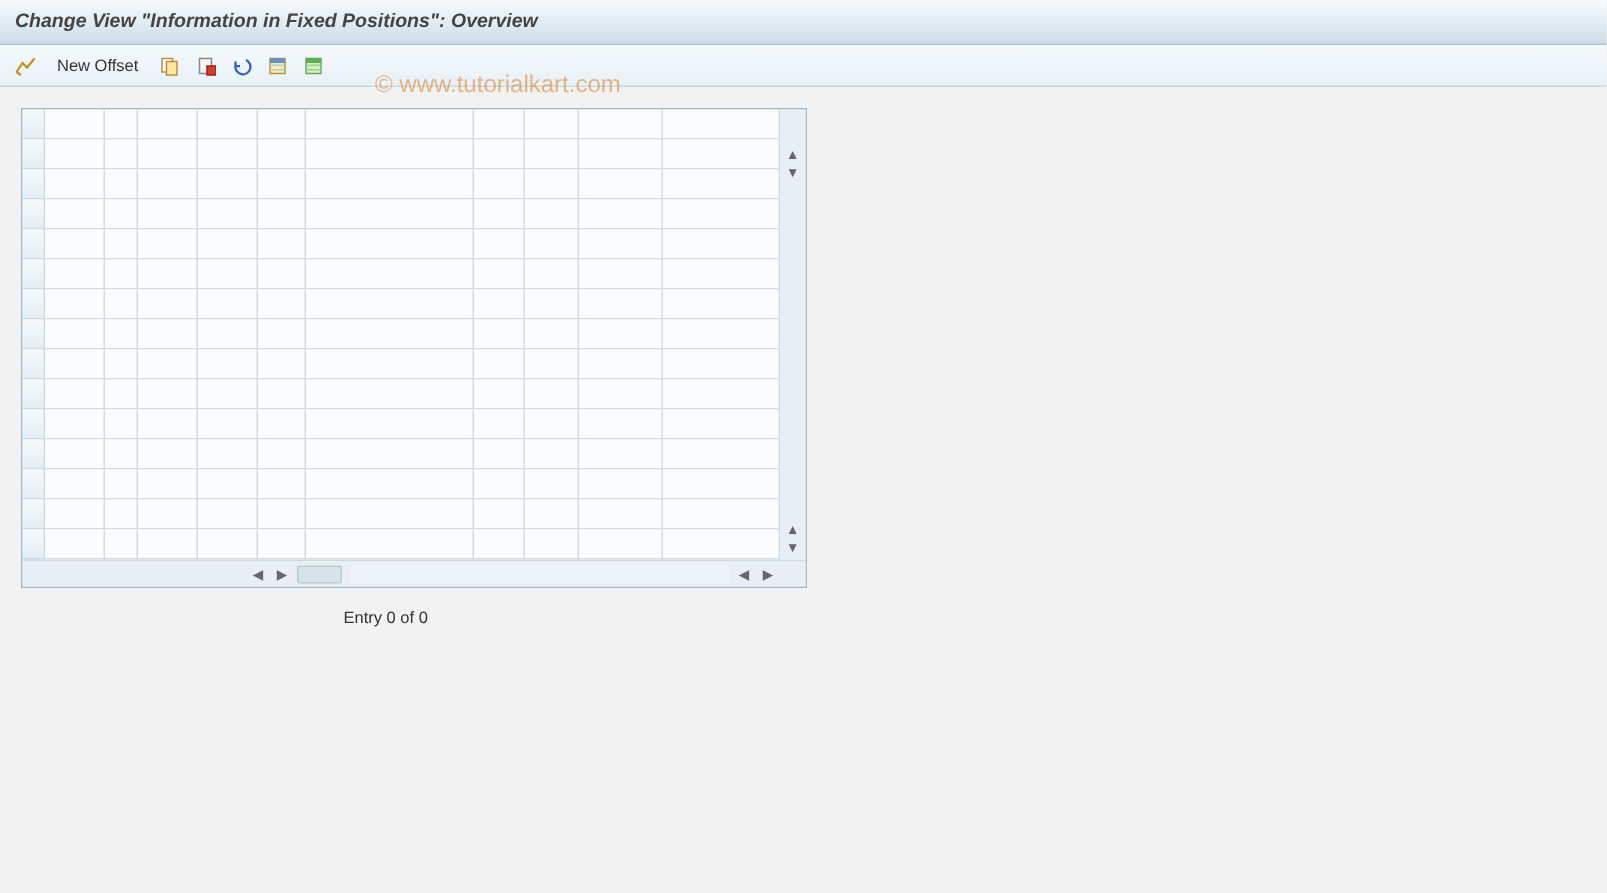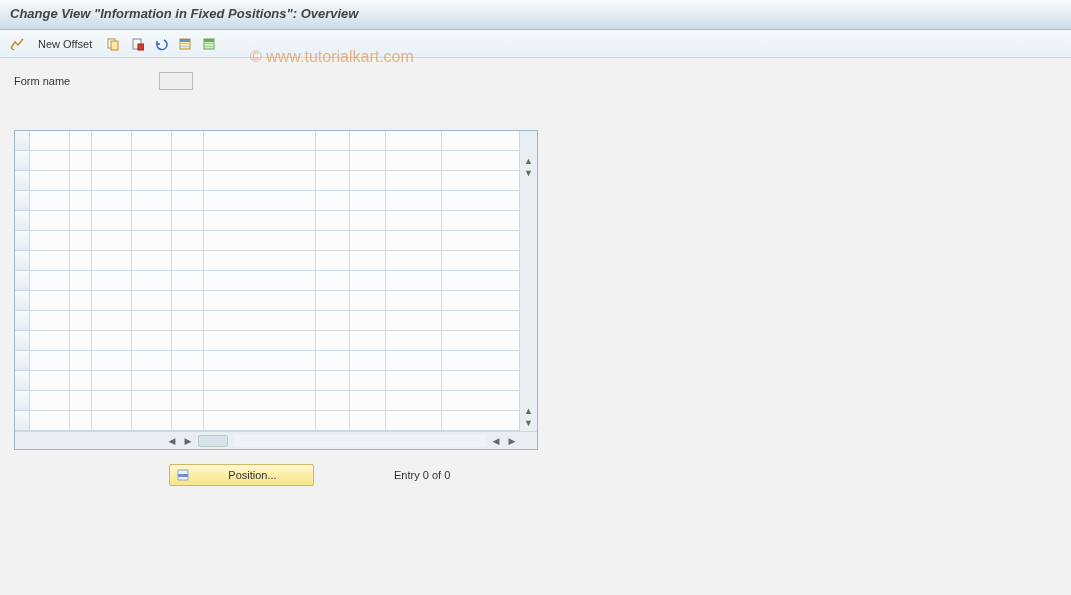--- a/index.html
+++ b/index.html
@@ -279,24 +279,20 @@
         <rect x="2" y="6" width="10" height="1" fill="#a0d090"></rect>
         <rect x="2" y="9" width="10" height="1" fill="#a0d090"></rect>
       </svg>
   </span>
 </div>
 
 <div class="watermark">© www.tutorialkart.com</div>
 
 <div class="content-area">
 
-  <div class="form-row">
-    <span class="form-label">Form name</span>
-    <input class="form-input" type="text" readonly="" value="" style="">
-  </div>
 
   <div class="table-container">
     <div class="table-wrapper">
       <div class="table-main">
 
 
         <div class="table-body" id="table-body">
             <div class="data-row">
               <div class="row-selector-col"></div>
               <div class="td" style="width: 40px;"></div>
@@ -515,25 +511,16 @@
       <div class="hscroll-track"></div>
       <div class="hscroll-arrows">
         <span class="hscroll-arrow">◀</span>
         <span class="hscroll-arrow">▶</span>
       </div>
       <div style="width:18px"></div>
     </div>
   </div>
 
   <div class="footer-row">
-    <div class="position-btn">
-      <span class="icon-box">
-        <svg width="12" height="12" viewBox="0 0 12 12">
-            <rect x="1" y="1" width="10" height="10" fill="#e8f0f8" stroke="#90a8c0"></rect>
-            <rect x="1" y="5" width="10" height="3" fill="#7090d0"></rect>
-          </svg>
-      </span>
-      <span class="btn-text">Position...</span>
-    </div>
     <span class="entry-text">Entry 0 of 0</span>
   </div>
 
 </div>
 
 </body></html>

